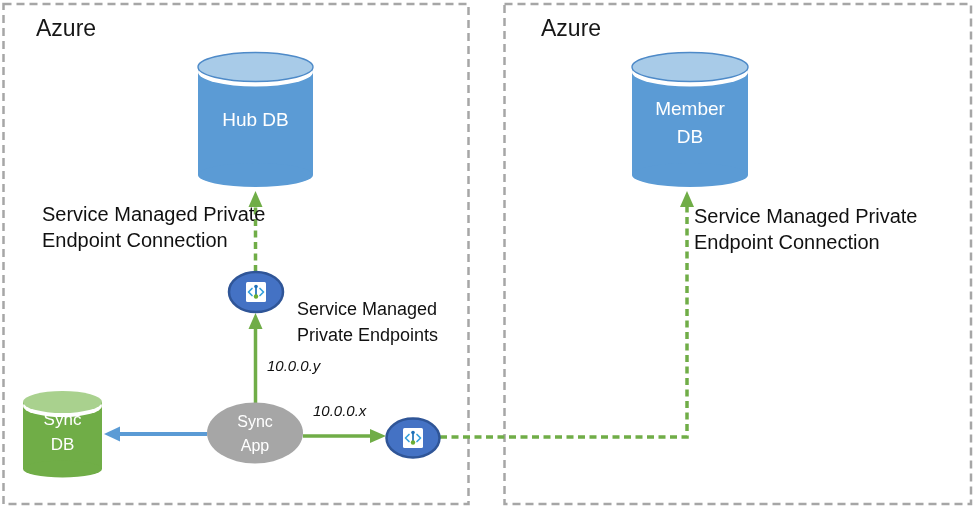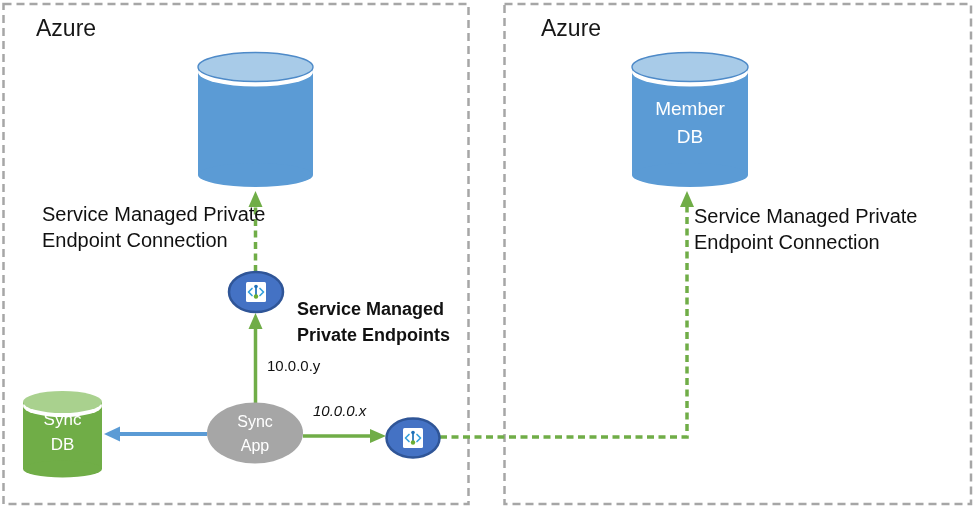--- a/index.html
+++ b/index.html
@@ -12,21 +12,21 @@
     overflow:hidden;
   }
   .stage svg{position:absolute;left:0;top:0;}
   .lbl{position:absolute;white-space:pre-line;line-height:1.6;}
   .zone-label{font-size:23px;color:#171717;}
   .node-label{
     position:absolute;display:flex;align-items:center;justify-content:center;
     text-align:center;color:#ffffff;white-space:pre-line;line-height:1.45;
   }
   .conn-label{font-size:20px;line-height:26px;color:#111;}
-  .bold-label{font-size:18px;font-weight:bold;line-height:26px;color:#111;}
+  .bold-label{font-size:18px;font-weight:normal;line-height:26px;color:#111;}
   .ip-label{font-size:15px;color:#111;line-height:18px;}
 </style>
 </head>
 <body>
 
 <div class="stage">
 
   <svg width="975" height="508" viewBox="0 0 975 508">
 
     <rect x="3.5" y="4" width="465" height="500" fill="none" stroke="#A6A6A6" stroke-width="2.5" stroke-dasharray="8 5"></rect>
@@ -97,29 +97,30 @@
       <polyline points="417,434.5 420.5,438 417,441.5" fill="none" stroke="#36A0DC" stroke-width="1.7" stroke-linecap="round" stroke-linejoin="round"></polyline>
       <line x1="413" y1="433" x2="413" y2="442" stroke="#1D70B8" stroke-width="1.7"></line>
       <circle cx="413" cy="432.5" r="1.8" fill="#1D70B8"></circle>
       <circle cx="413" cy="442.5" r="2.2" fill="#6AAD33"></circle>
     </g>
   </svg>
 
   <div class="lbl zone-label" style="left:36px;top:10px;">Azure</div>
   <div class="lbl zone-label" style="left:541px;top:10px;">Azure</div>
 
+  <div class="node-label" style="left:198px;top:55px;width:115px;height:130px;font-size:19px;">Hub DB</div>
   <div class="node-label" style="left:632px;top:55px;width:116px;height:136px;font-size:19px;">Member
 DB</div>
   <div class="node-label" style="left:23px;top:398px;width:79px;height:70px;font-size:17px;">Sync
 DB</div>
   <div class="node-label" style="left:207px;top:403px;width:96px;height:61px;font-size:16px;">Sync
 App</div>
 
   <div class="lbl conn-label" style="left:42px;top:201px;">Service Managed Private
 Endpoint Connection</div>
   <div class="lbl conn-label" style="left:694px;top:203px;">Service Managed Private
 Endpoint Connection</div>
   <div class="lbl bold-label" style="left:297px;top:296px;">Service Managed
 Private Endpoints</div>
-  <div class="lbl ip-label" style="left:267px;top:357px;">10.0.0.y</div>
+  <div class="lbl ip-label" style="left:267px;top:357px;font-style:italic;">10.0.0.y</div>
   <div class="lbl ip-label" style="left:313px;top:402px;font-style:italic;">10.0.0.x</div>
 
 </div>
 
 </body></html>

